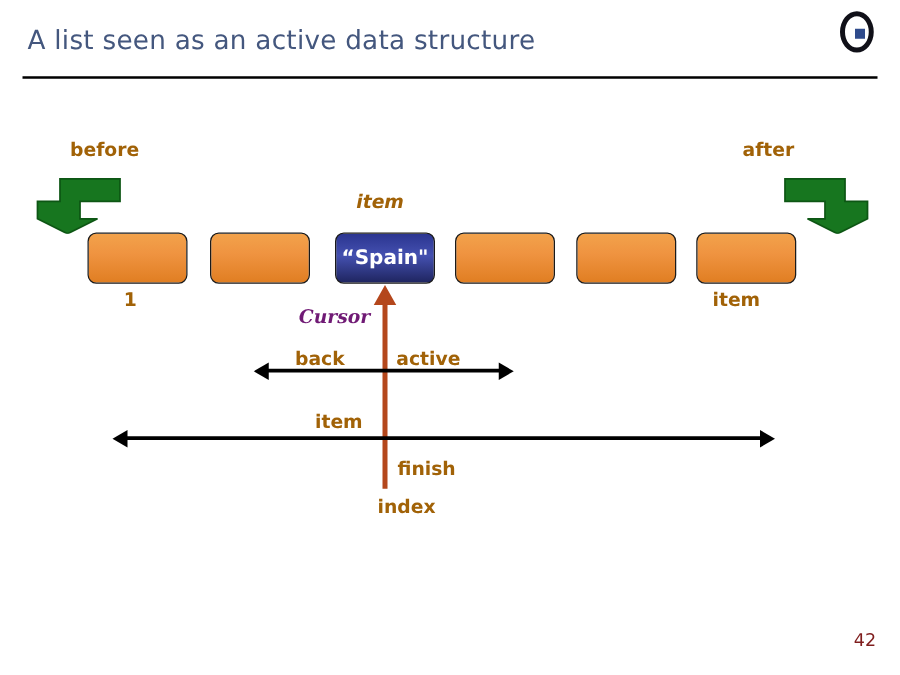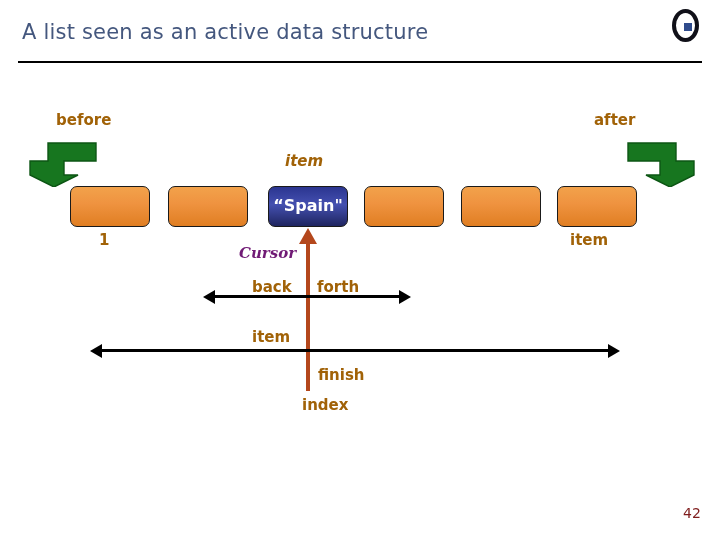--- a/index.html
+++ b/index.html
@@ -96,21 +96,21 @@
     font-weight: bold;
     color: #a16207;
     font-size: 15px;
     white-space: nowrap;
   }
   .lbl-before { left: 56px;  top: 111px; }
   .lbl-after  { left: 594px; top: 111px; text-align: right; }
   .lbl-item   { left: 285px; top: 152px; font-style: italic; }
   .lbl-one    { left: 99px;  top: 231px; font-size: 15px; }
   .lbl-count  { left: 570px; top: 231px; }
-  .lbl-back   { left: 252px; top: 278px; }
+  .lbl-back   { left: 236px; top: 278px; }
   .lbl-forth  { left: 317px; top: 278px; }
   .lbl-start  { left: 252px; top: 328px; }
   .lbl-finish { left: 318px; top: 328px; margin-top: 38px; }
   .lbl-index  { left: 282px; top: 396px; margin-left: 20px; }
   .lbl-cursor {
     position: absolute;
     left: 239px;
     top: 244px;
     font-family: "DejaVu Serif", serif;
     font-style: italic;
@@ -229,21 +229,21 @@
   <div class="lbl lbl-after">after</div>
   <div class="lbl lbl-item">item</div>
   <div class="lbl lbl-one">1</div>
   <div class="lbl lbl-count">item</div>
 
   <div class="cursor-head"></div>
   <div class="cursor-line"></div>
   <div class="lbl-cursor">Cursor</div>
 
   <div class="lbl lbl-back">back</div>
-  <div class="lbl lbl-forth">forth</div>
+  <div class="lbl lbl-forth">active</div>
   <div class="dbl-line bar-back"></div>
   <div class="arrow-h arrow-left a-back-l"></div>
   <div class="arrow-h arrow-right a-back-r"></div>
 
   <div class="lbl lbl-start">item</div>
   <div class="lbl lbl-finish">finish</div>
   <div class="dbl-line bar-start"></div>
   <div class="arrow-h arrow-left a-start-l"></div>
   <div class="arrow-h arrow-right a-start-r"></div>
 

